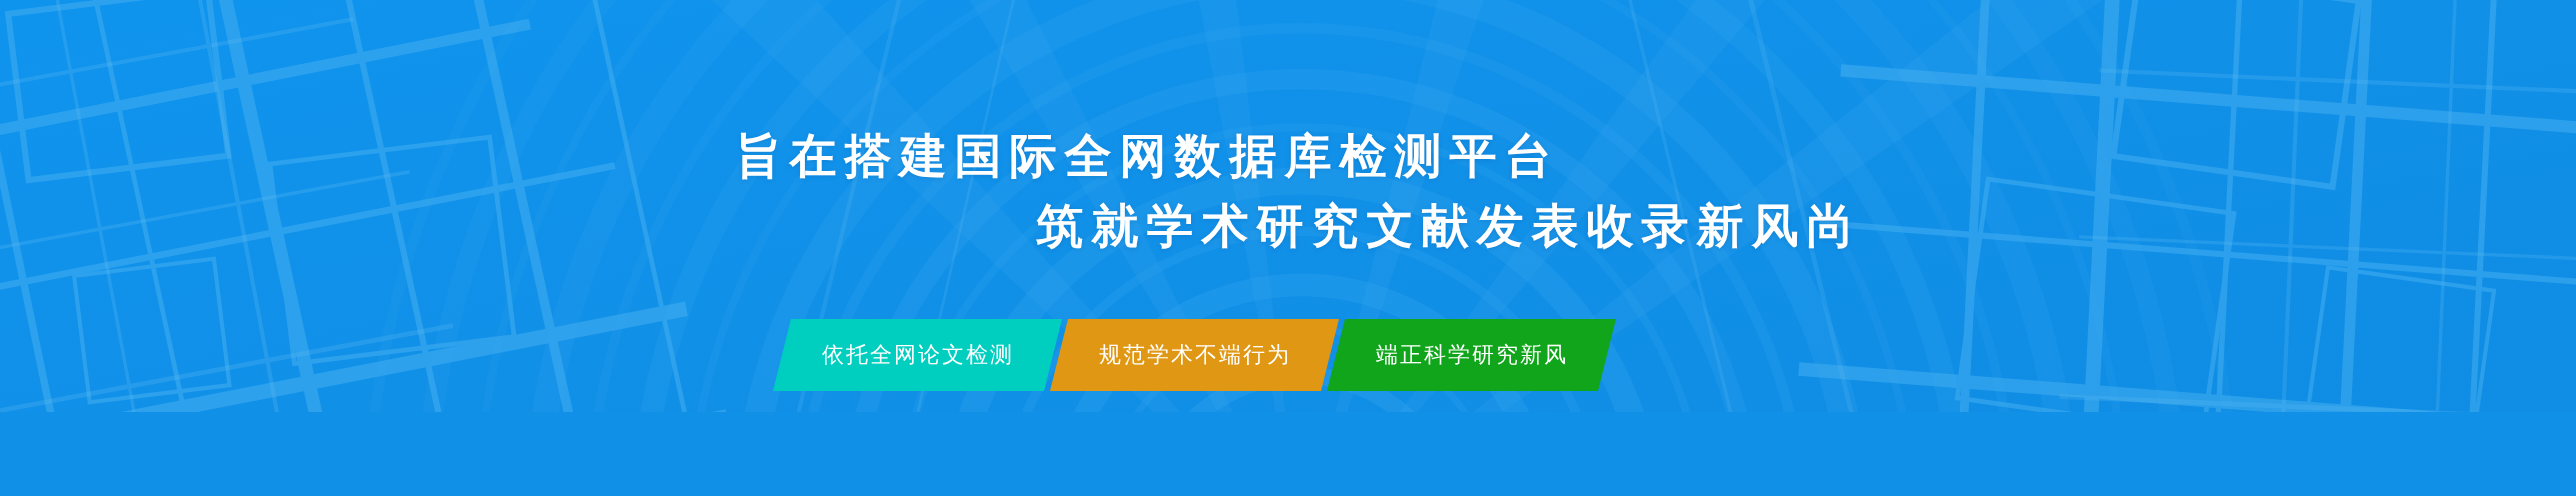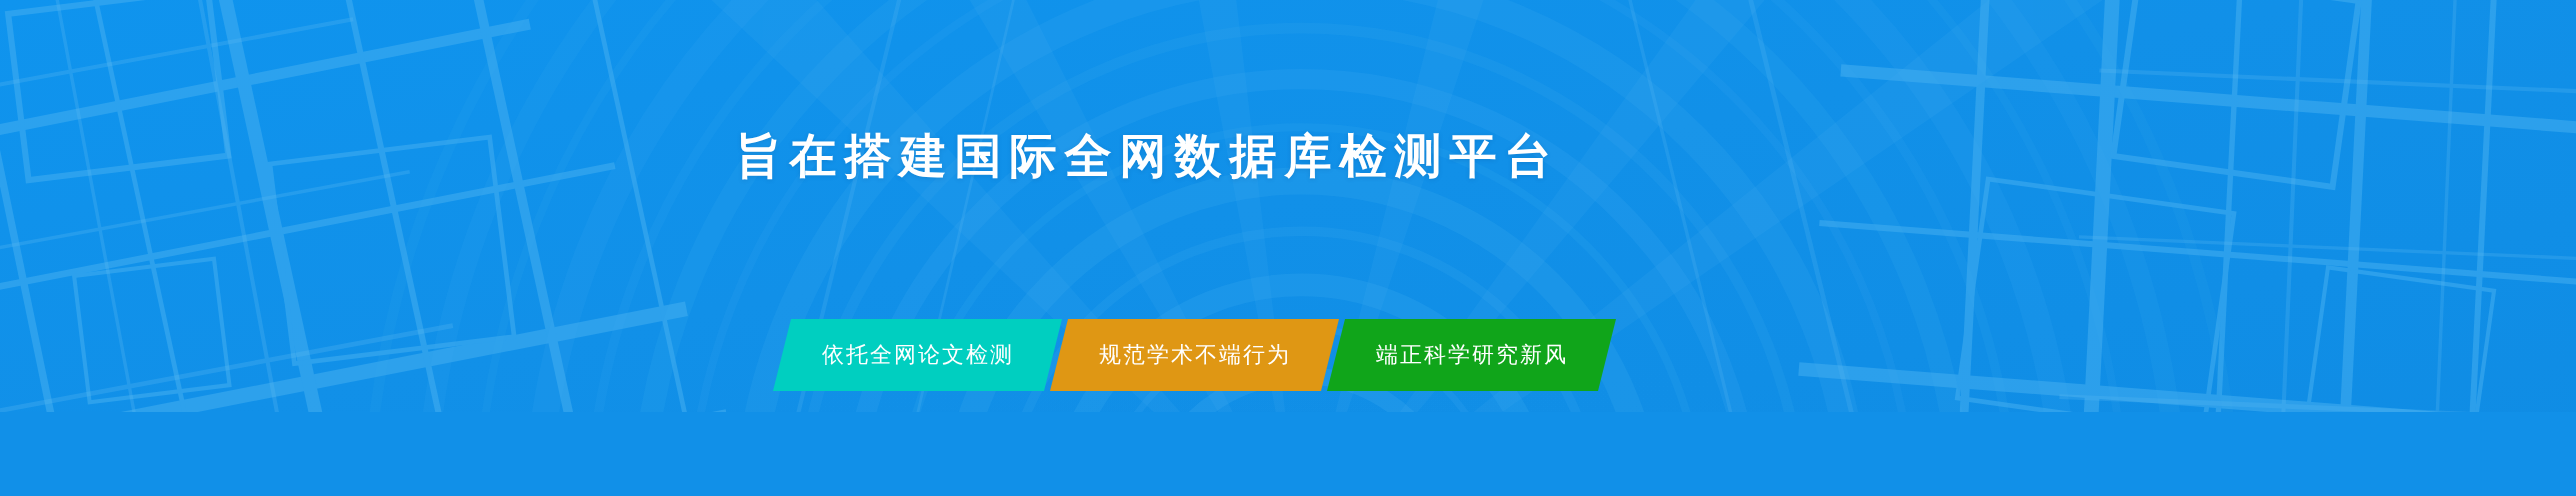--- a/index.html
+++ b/index.html
@@ -185,20 +185,21 @@
           <line x1="1520" y1="-40" x2="1330" y2="780" stroke-width="4"></line>
           <line x1="2420" y1="-40" x2="2620" y2="780" stroke-width="5"></line>
           <line x1="2600" y1="-40" x2="2800" y2="780" stroke-width="7"></line>
         </g>
       </g>
     </svg>
   </div>
 
   <div id="headline">
     <div class="title-line title-line-1">旨在搭建国际全网数据库检测平台</div>
+    <div class="title-line title-line-2">筑就学术研究文献发表收录新风尚</div>
   </div>
 
   <div id="tagbar">
     <div class="tag tag-1">
       <span class="tag-label">依托全网论文检测</span>
     </div>
     <div class="tag tag-2">
       <span class="tag-label">规范学术不端行为</span>
     </div>
     <div class="tag tag-3">

